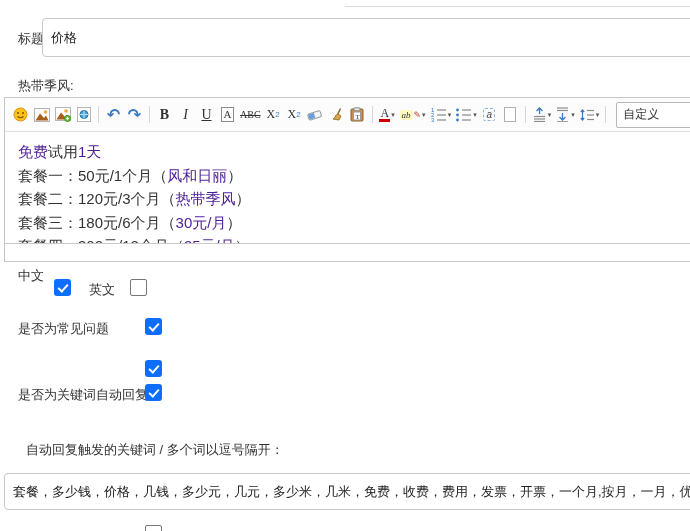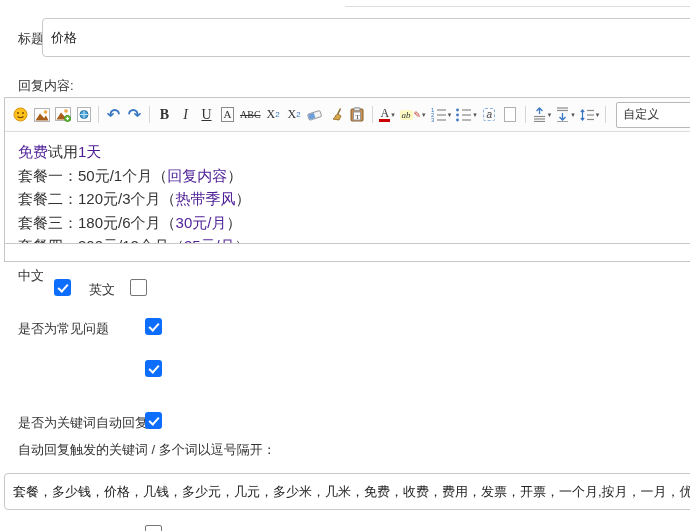--- a/index.html
+++ b/index.html
@@ -45,38 +45,38 @@
   .cb.on::after{content:"";position:absolute;left:5.5px;top:2.5px;width:4px;height:8px;
                 border:solid #fff;border-width:0 2px 2px 0;transform:rotate(42deg);}
   .cb.off{background:#fff;border:1px solid #767676;border-radius:2px;}
   .zh-lbl{left:18px;top:267px;}
   .zh-cb{left:54px;top:279px;}
   .en-lbl{left:89px;top:281px;}
   .en-cb{left:130px;top:279px;}
   .opt-row{position:absolute;left:0;width:100%;height:18px;}
   .opt-row:nth-of-type(1){top:318px;}
   .opt-row:nth-of-type(2){top:360px;}
-  .opt-row:nth-of-type(3){top:412px;font-family:Liberation Serif, serif;}
+  .opt-row:nth-of-type(3){top:384px;font-family:Liberation Serif, serif;}
   .opt-lbl{position:absolute;left:18px;top:2px;font-size:13px;color:#333;white-space:nowrap;}
   .opt-cb{left:145px;top:0;}
-  .kw-lbl{left:18px;top:441px;text-align:right;}
+  .kw-lbl{left:26px;top:441px;text-align:right;}
   .kw-input{left:4px;top:473px;right:-12px;height:37px;}
   .partial-cb{left:145px;top:525px;}
 </style>
 </head>
 <body>
 
 <div class="screen">
 
   <div class="top-line"></div>
 
   <label class="lbl title-lbl">标题:</label>
   <input class="txt title-input" value="价格" style="">
 
-  <div class="lbl reply-lbl">回复内容:</div>
+  <div class="lbl reply-lbl">热带季风:</div>
 
   <div class="editor">
     <div class="toolbar">
       <span id="tb-icons">
           <span class="tb-btn">
             <svg width="15" height="15">
               <circle cx="7.5" cy="7.5" r="6.5" fill="#fcc21b" stroke="#d9940e"></circle>
               <circle cx="5" cy="6" r="1" fill="#7a4a05"></circle>
               <circle cx="10" cy="6" r="1" fill="#7a4a05"></circle>
               <path d="M4.5 9.5 Q7.5 12 10.5 9.5" stroke="#7a4a05" fill="none" stroke-width="1.2"></path>
@@ -237,21 +237,21 @@
               </g>
             </svg>
             <span class="caret">▾</span>
           </span>
           <span class="tb-sep"></span>
         </span>
       <span class="fmt-select">自定义</span>
     </div>
     <div class="content" id="editor-content">
         <div class="ed-line"><span class="red">免费</span><span>试用</span><span class="red">1天</span></div>
-        <div class="ed-line"><span>套餐一：50元/1个月（</span><span class="red">回复内容</span><span>）</span></div>
+        <div class="ed-line"><span>套餐一：50元/1个月（</span><span class="red">风和日丽</span><span>）</span></div>
         <div class="ed-line"><span>套餐二：120元/3个月（</span><span class="red">热带季风</span><span>）</span></div>
         <div class="ed-line"><span>套餐三：180元/6个月（</span><span class="red">30元/月</span><span>）</span></div>
         <div class="ed-line"><span>套餐四：300元/12个月（</span><span class="red">25元/月</span><span>）</span></div>
       </div>
     <div class="statusbar"></div>
   </div>
 
   <span class="lbl zh-lbl">中文</span>
   <span class="cb zh-cb on" id="zh-cb"></span>
   <span class="lbl en-lbl">英文</span>

